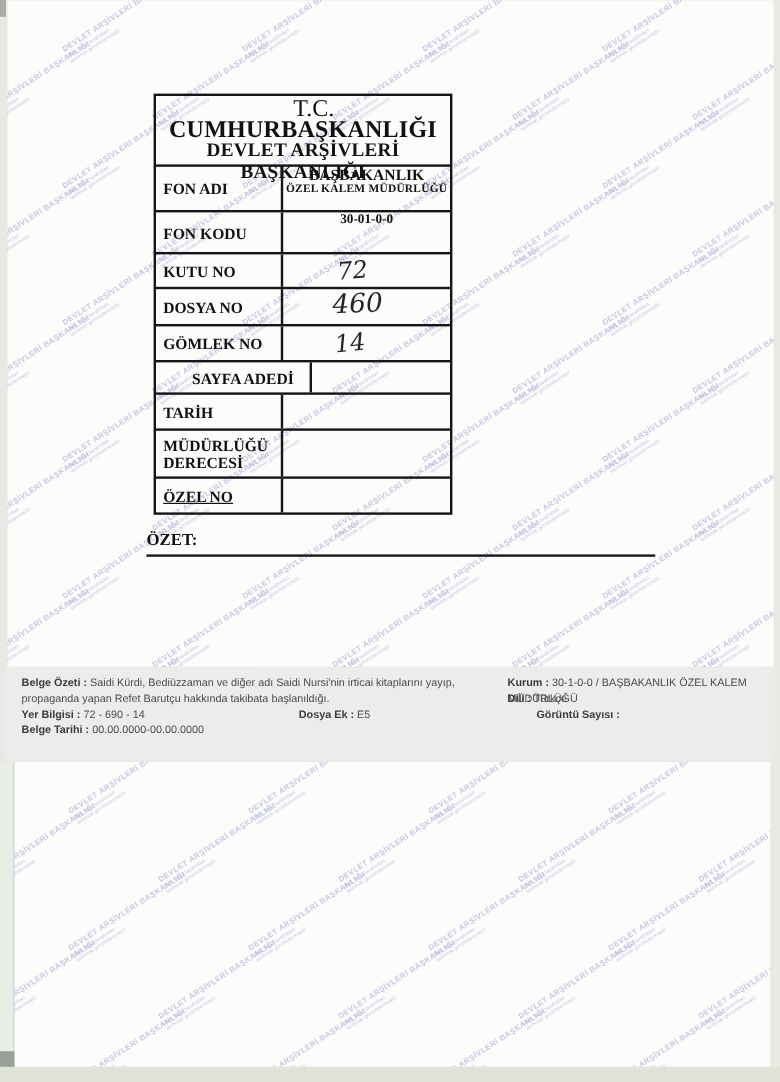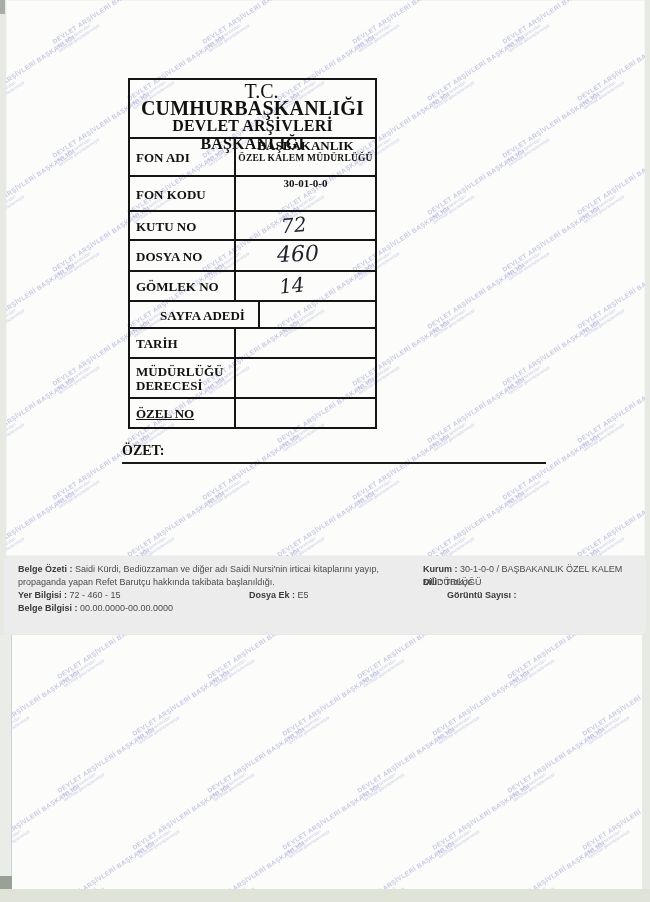--- a/index.html
+++ b/index.html
@@ -401,28 +401,28 @@
     <div id="ozet-line" style="left:116px;"></div>
   </div>
 
   <div id="meta-bar">
     <div class="meta-abs" id="meta-ozet">
       <b>Belge Özeti :</b>
       <span>Saidi Kürdi, Bediüzzaman ve diğer adı Saidi Nursi'nin irticai kitaplarını yayıp, propaganda yapan Refet Barutçu hakkında takibata başlanıldığı.</span>
     </div>
     <div class="meta-abs" id="meta-yer">
       <b>Yer Bilgisi :</b>
-      <span>72 - 460 - 15</span>
+      <span>72 - 690 - 14</span>
     </div>
     <div class="meta-abs" id="meta-dosyaek">
       <b>Dosya Ek :</b>
       <span>E5</span>
     </div>
     <div class="meta-abs" id="meta-tarihi">
-      <b>Belge Bilgisi :</b>
+      <b>Belge Tarihi :</b>
       <span>00.00.0000-00.00.0000</span>
     </div>
     <div class="meta-abs" id="meta-kurum">
       <b>Kurum :</b>
       <span>30-1-0-0 / BAŞBAKANLIK ÖZEL KALEM MÜDÜRLÜĞÜ</span>
     </div>
     <div class="meta-abs" id="meta-dili">
       <b>Dili :</b>
       <span>Türkçe</span>
     </div>

